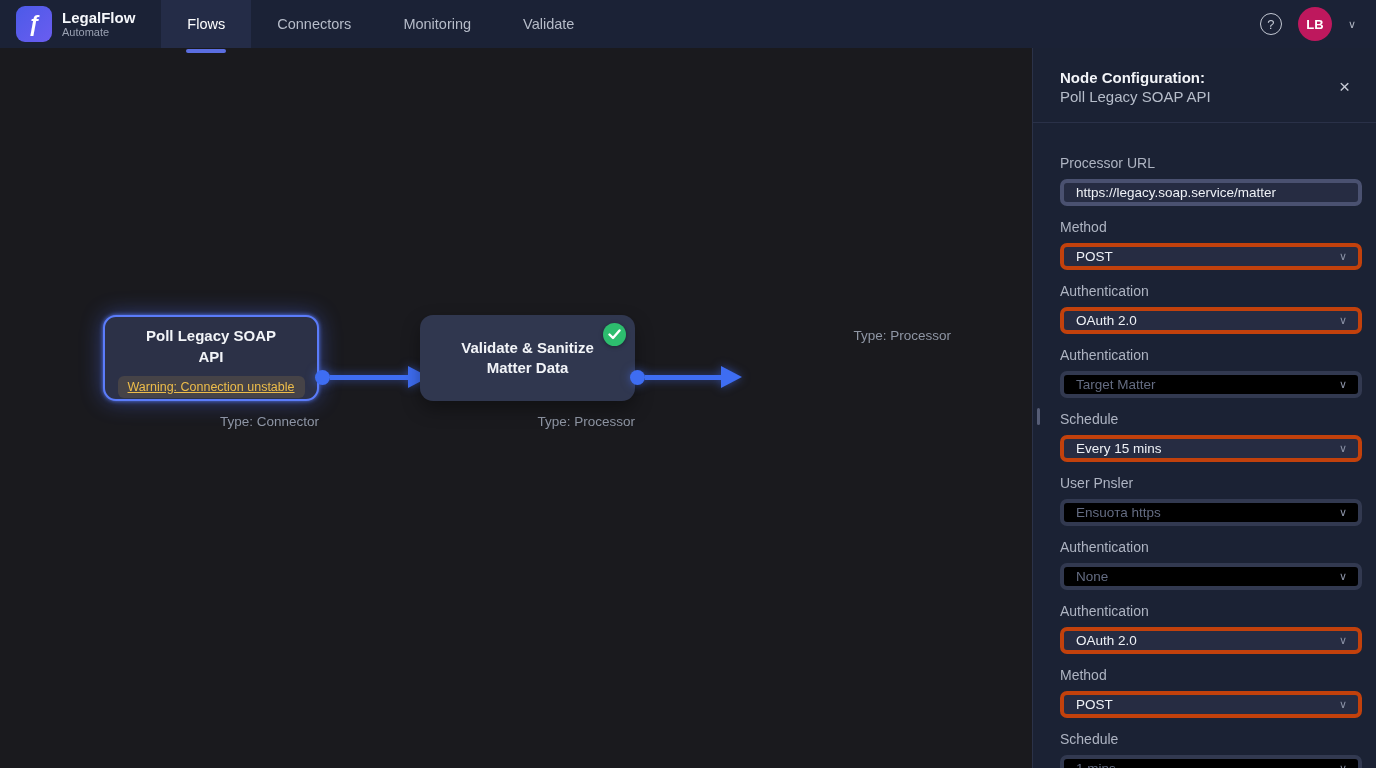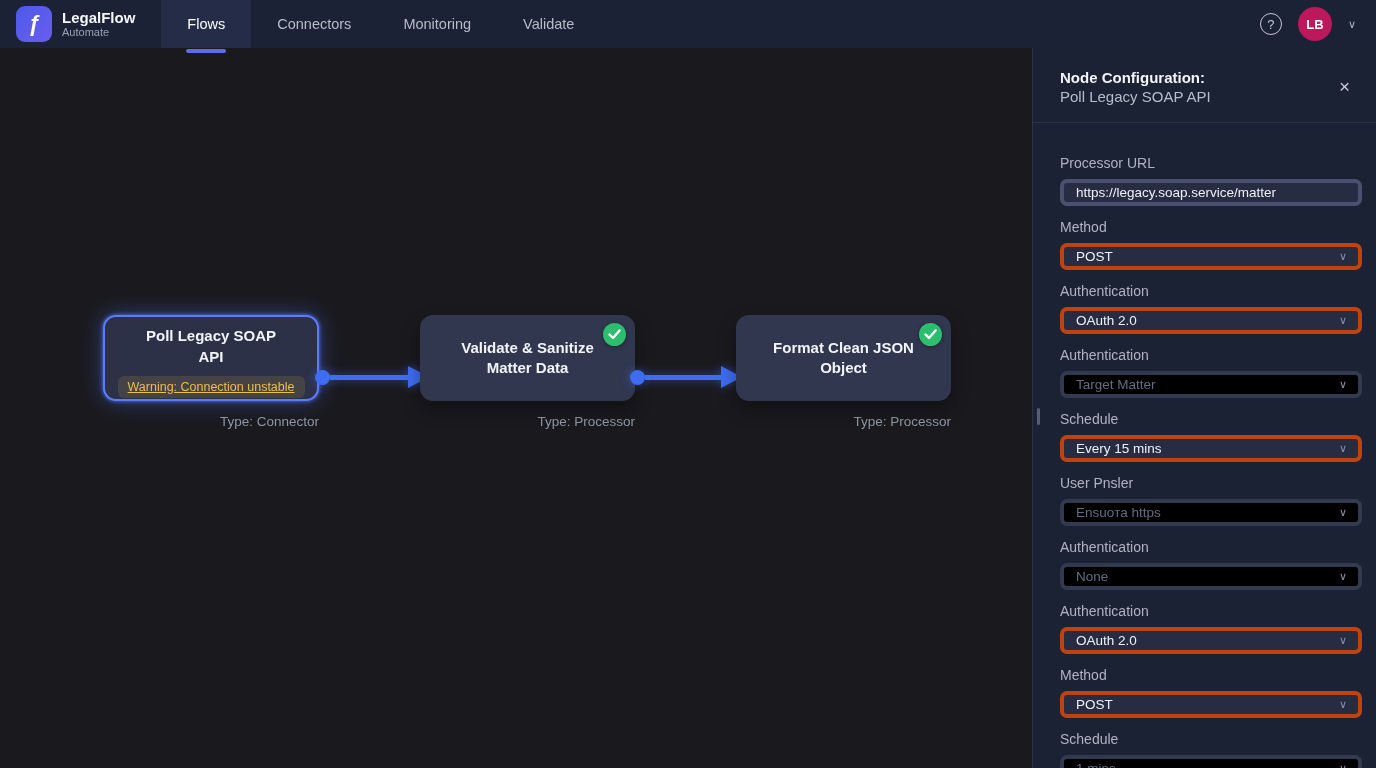--- a/index.html
+++ b/index.html
@@ -136,28 +136,20 @@
       <div class="type-label">Type: Processor</div>
     </div>
 
     <div class="edge" style="left:630px; top:318px;">
       <div class="dot"></div>
       <div class="line" style="width:76px;"></div>
       <div class="head"></div>
     </div>
 
     <div class="node-wrap" style="left:736px; top:267px; width:215px;">
-      <div class="node">
-        <div class="check-badge">
-          <svg width="13" height="11" viewBox="0 0 13 11">
-              <path d="M1.5 5.5 L5 9 L11.5 1.5" fill="none" stroke="#ffffff" stroke-width="2.4" stroke-linecap="round" stroke-linejoin="round"></path>
-            </svg>
-        </div>
-        <div class="node-title">Format Clean JSON Object</div>
-      </div>
       <div class="type-label">Type: Processor</div>
     </div>
   </div>
 
   <div class="panel">
     <div class="panel-scroll-thumb"></div>
     <div class="panel-header">
       <div>
         <div class="panel-title">Node Configuration:</div>
         <div class="panel-subtitle">Poll Legacy SOAP API</div>

